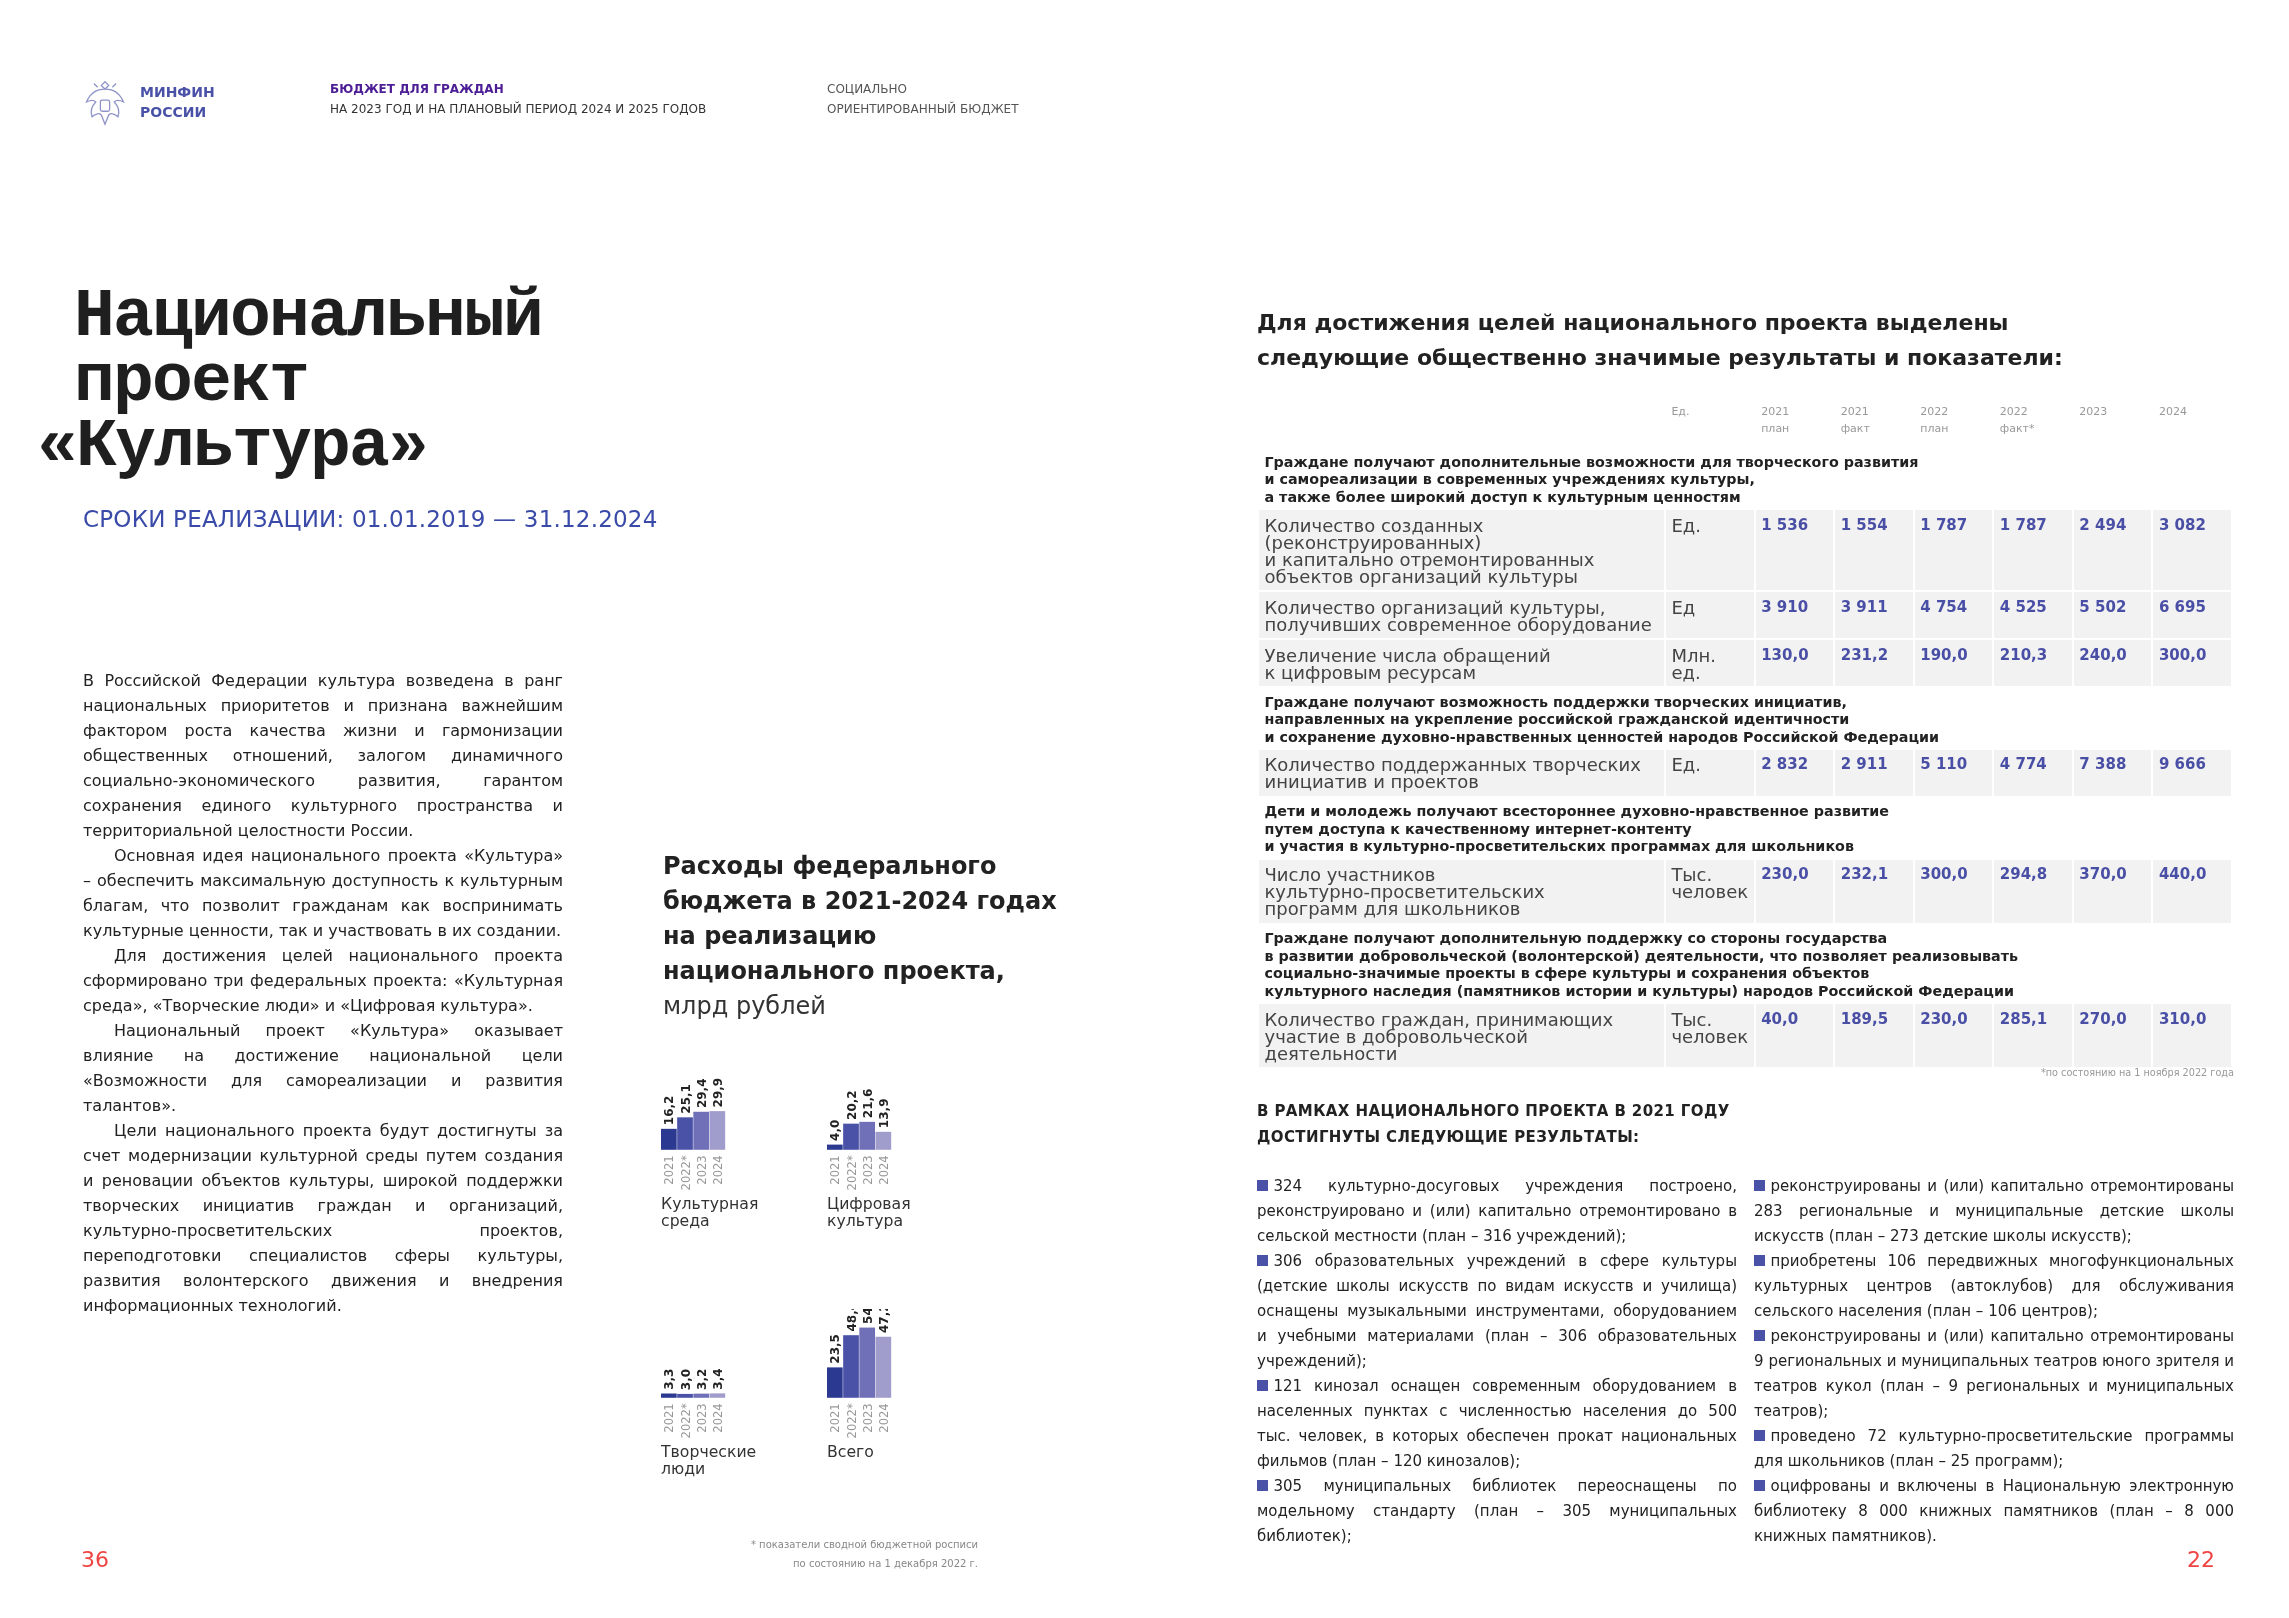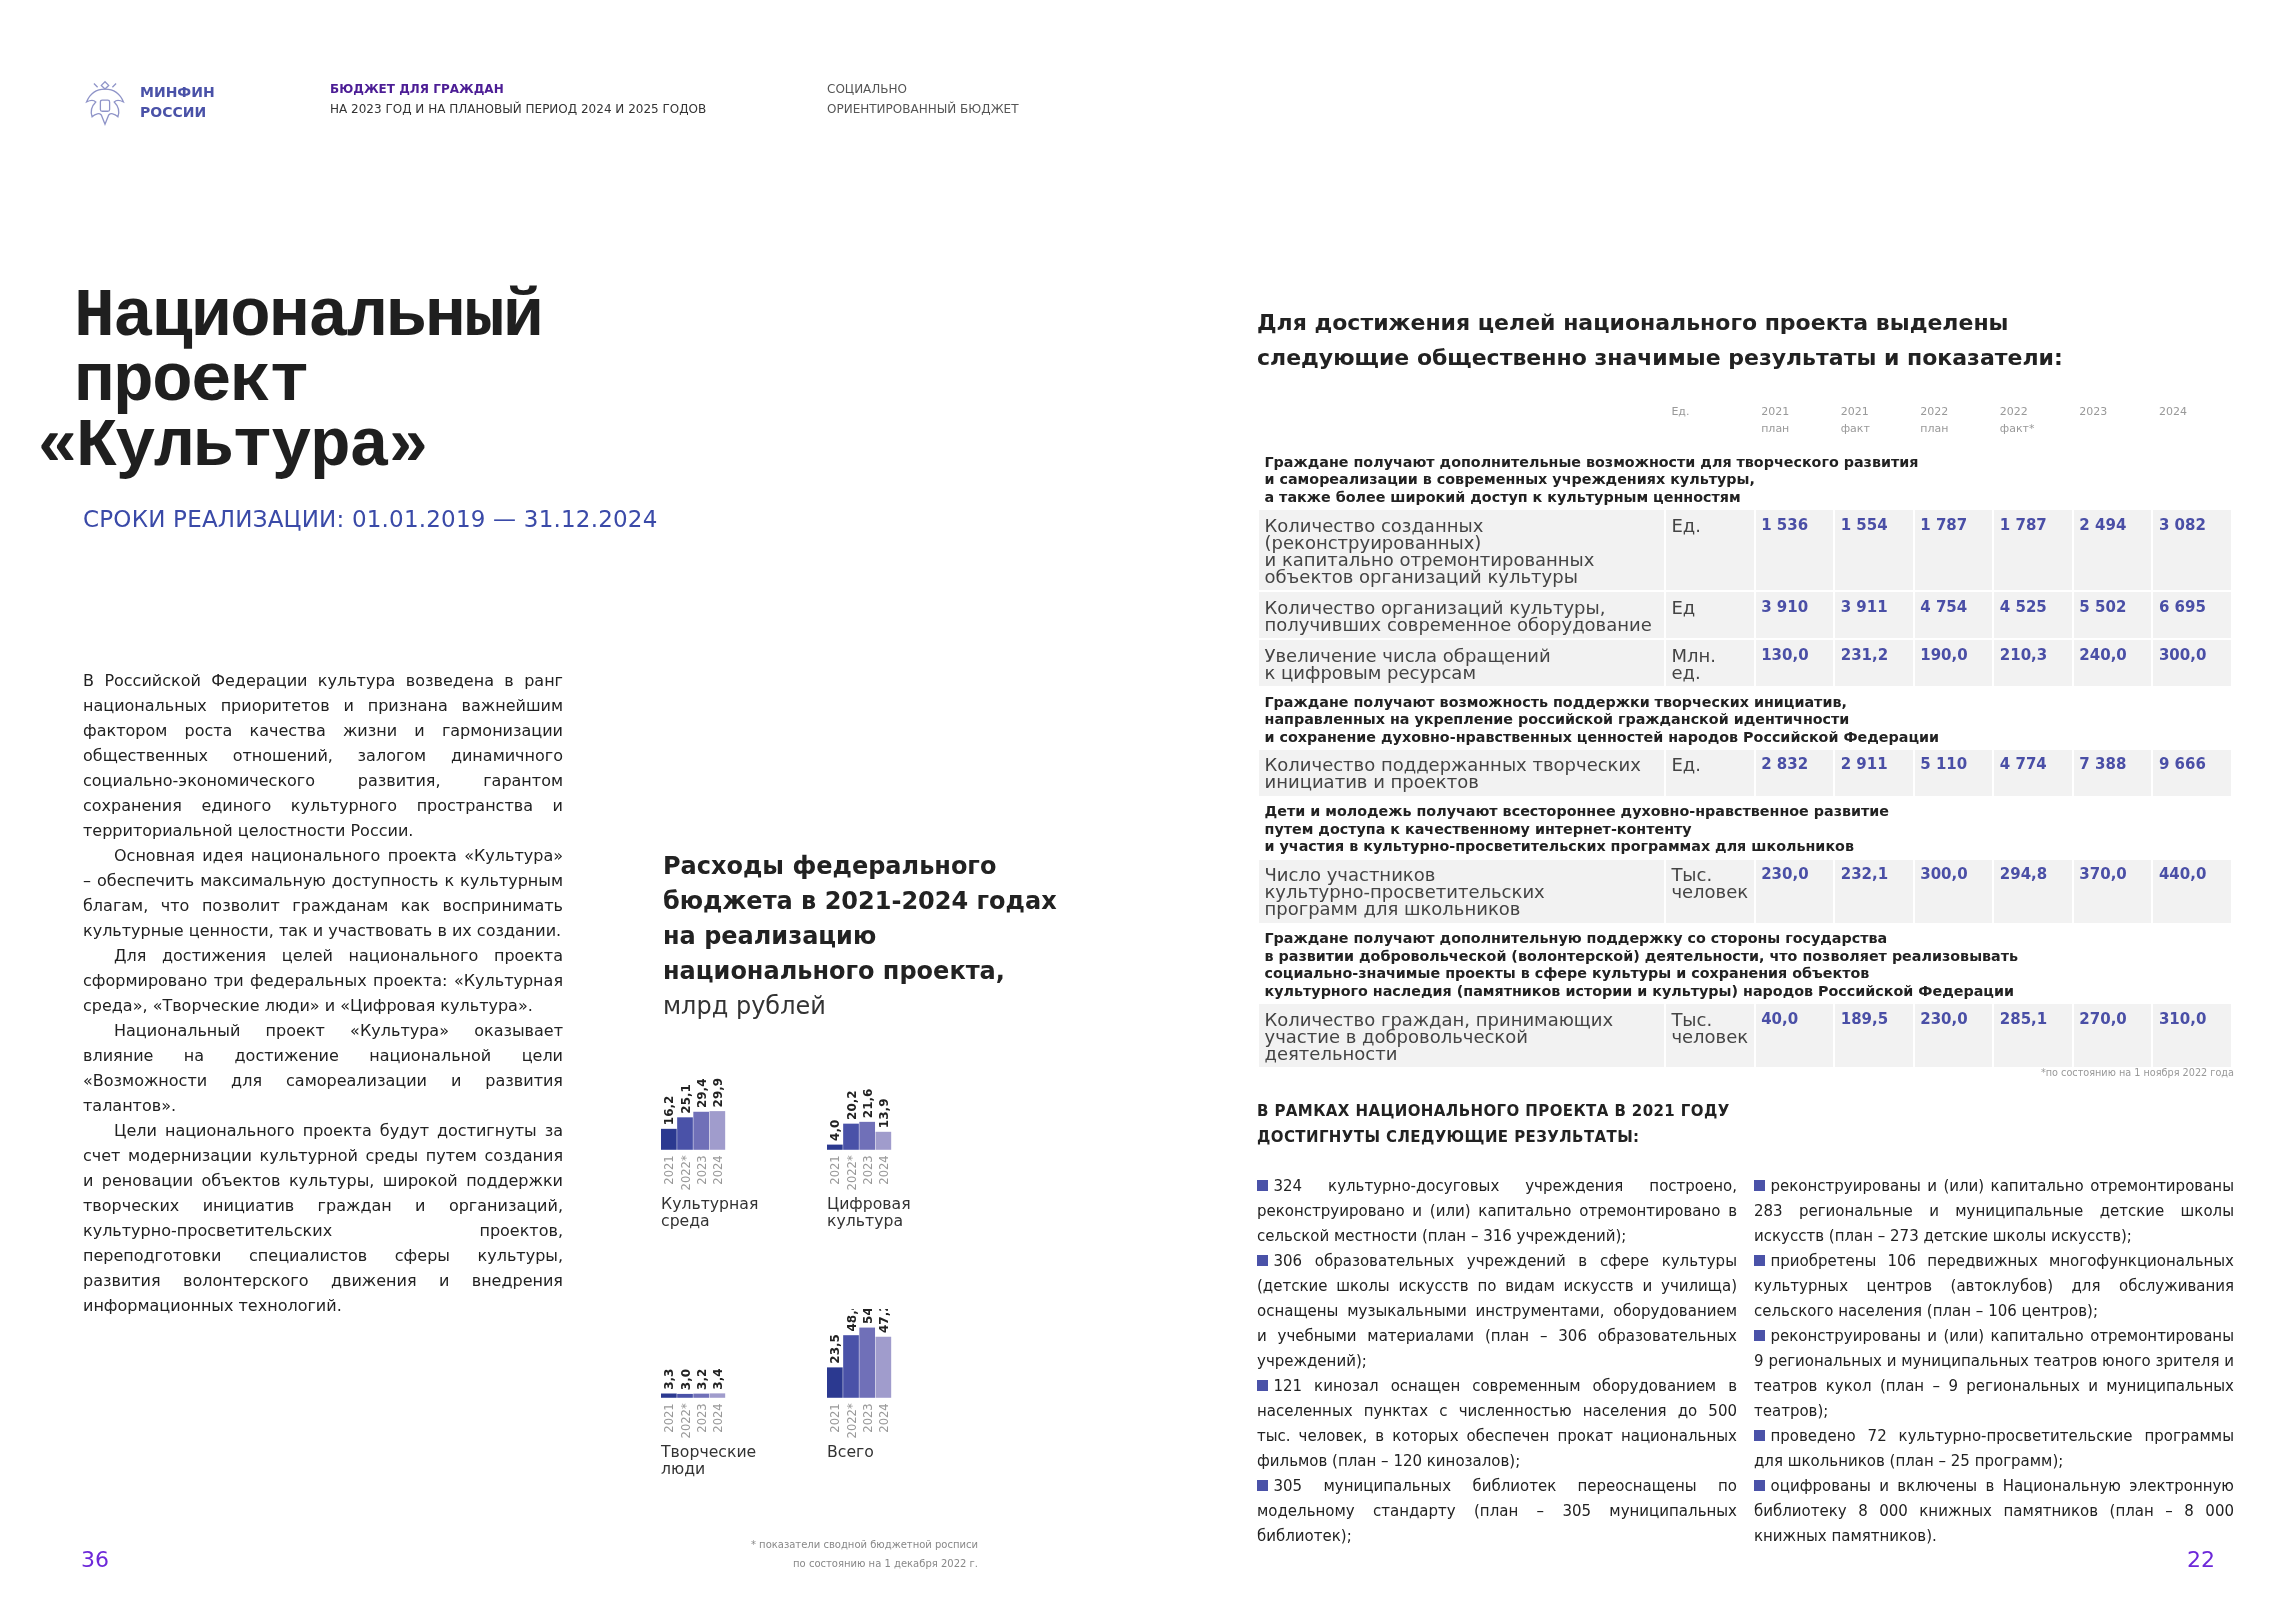--- a/index.html
+++ b/index.html
@@ -27,21 +27,21 @@
   .lefttext p.ind { text-indent: 31px; }
 
   
   .chart-title { position: absolute; left: 663px; top: 849px; font-size: 24px; line-height: 35px; font-weight: bold; color: #222; }
   .chart-title .unit { font-weight: normal; color: #333; }
   .minichart { position: absolute; width: 157px; }
   .minichart svg { display: block; }
   .mc-label { font-size: 15.7px; line-height: 16.6px; color: #333; margin-top: 5.5px; }
   .footnote-left { position: absolute; left: 701px; top: 1536px; width: 277px; font-size: 10px; line-height: 18.5px; color: #888; text-align: right; }
 
-  .pagenum { position: absolute; top: 1547px; font-size: 22px; color: #6d28d9; }
+  .pagenum { position: absolute; top: 1547px; font-size: 22px; color: #ef4444; }
 
   
   .rt-title { position: absolute; left: 1257px; top: 305px; font-size: 22px; line-height: 35px; font-weight: bold; color: #222; }
   table.ind { position: absolute; left: 1257px; top: 402px; width: 976px; border-collapse: separate; border-spacing: 2.8px 2.8px; }
   table.ind th { font-weight: normal; font-size: 11px; line-height: 16.6px; color: #999; text-align: left; vertical-align: top; padding: 0 0 9.2px 5.5px; }
   table.ind td { vertical-align: top; }
   .sec td { font-weight: bold; font-size: 14.3px; line-height: 17.5px; color: #222; padding: 5.5px 7.4px 1.8px 5.5px; }
   .row td { background: #f2f2f2; font-size: 18px; line-height: 17px; padding: 6.5px 5.5px 5.5px 5.5px; }
   .row td.nm { color: #444; width: 409px; }
   .row td.un { color: #444; width: 81px; }

